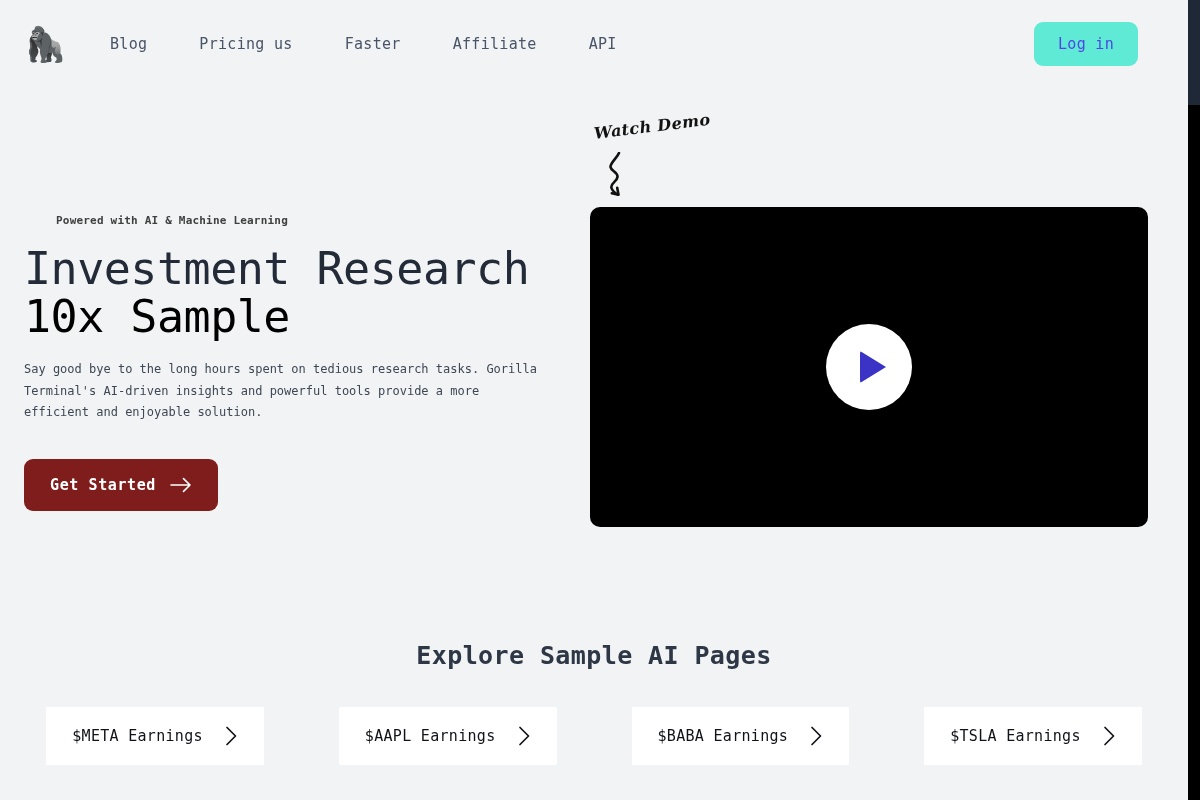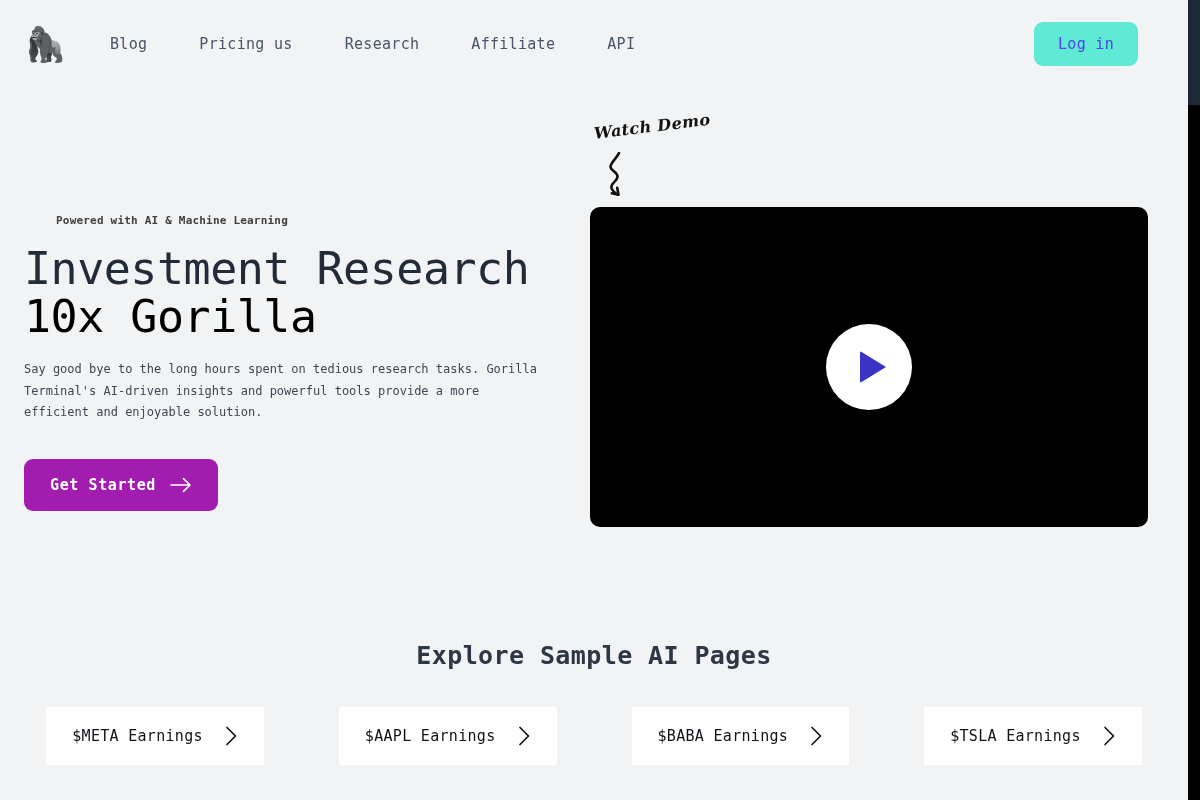--- a/index.html
+++ b/index.html
@@ -130,21 +130,21 @@
     line-height: 1.78;
     color: #3f4754;
     max-width: 520px;
     margin-bottom: 36px;
   }
 
   .cta {
     display: inline-flex;
     align-items: center;
     gap: 14px;
-    background: #a21caf;
+    background: #7f1d1d;
     color: #ffffff;
     border: none;
     border-radius: 9px;
     font-family: inherit;
     font-size: 15px;
     font-weight: bold;
     letter-spacing: 0.6px;
     padding: 17px 26px;
     cursor: pointer;
     text-align: center;
@@ -255,39 +255,39 @@
 
 <div class="page">
 
   <div class="header">
 
     <div class="logo">🦍</div>
 
     <nav class="nav">
       <a class="nav-link" href="#">Blog</a>
       <a class="nav-link" href="#">Pricing us</a>
-      <a class="nav-link" href="#">Research</a>
+      <a class="nav-link" href="#">Faster</a>
       <a class="nav-link" href="#">Affiliate</a>
       <a class="nav-link" href="#">API</a>
     </nav>
 
     <div class="header-spacer"></div>
 
     <button class="login-btn">Log in</button>
   </div>
 
   <div class="hero">
 
     <div class="hero-left">
 
       <div class="eyebrow">Powered with AI &amp; Machine Learning</div>
 
       <h1 class="hero-title">
         <div class="line1">Investment Research</div>
-        <div class="line2">10x Gorilla</div>
+        <div class="line2">10x Sample</div>
       </h1>
 
       <p class="hero-sub">Say good bye to the long hours spent on tedious research tasks. Gorilla Terminal's AI-driven insights and powerful tools provide a more efficient and enjoyable solution.</p>
 
       <button class="cta">
         <span>Get Started</span>
         <span>
           <svg width="22" height="16" viewBox="0 0 22 16" fill="none">
             <path d="M1 8H20M20 8L13.5 1.6M20 8L13.5 14.4" stroke="#ffffff" stroke-width="1.6" stroke-linecap="round" stroke-linejoin="round"></path>
           </svg>

